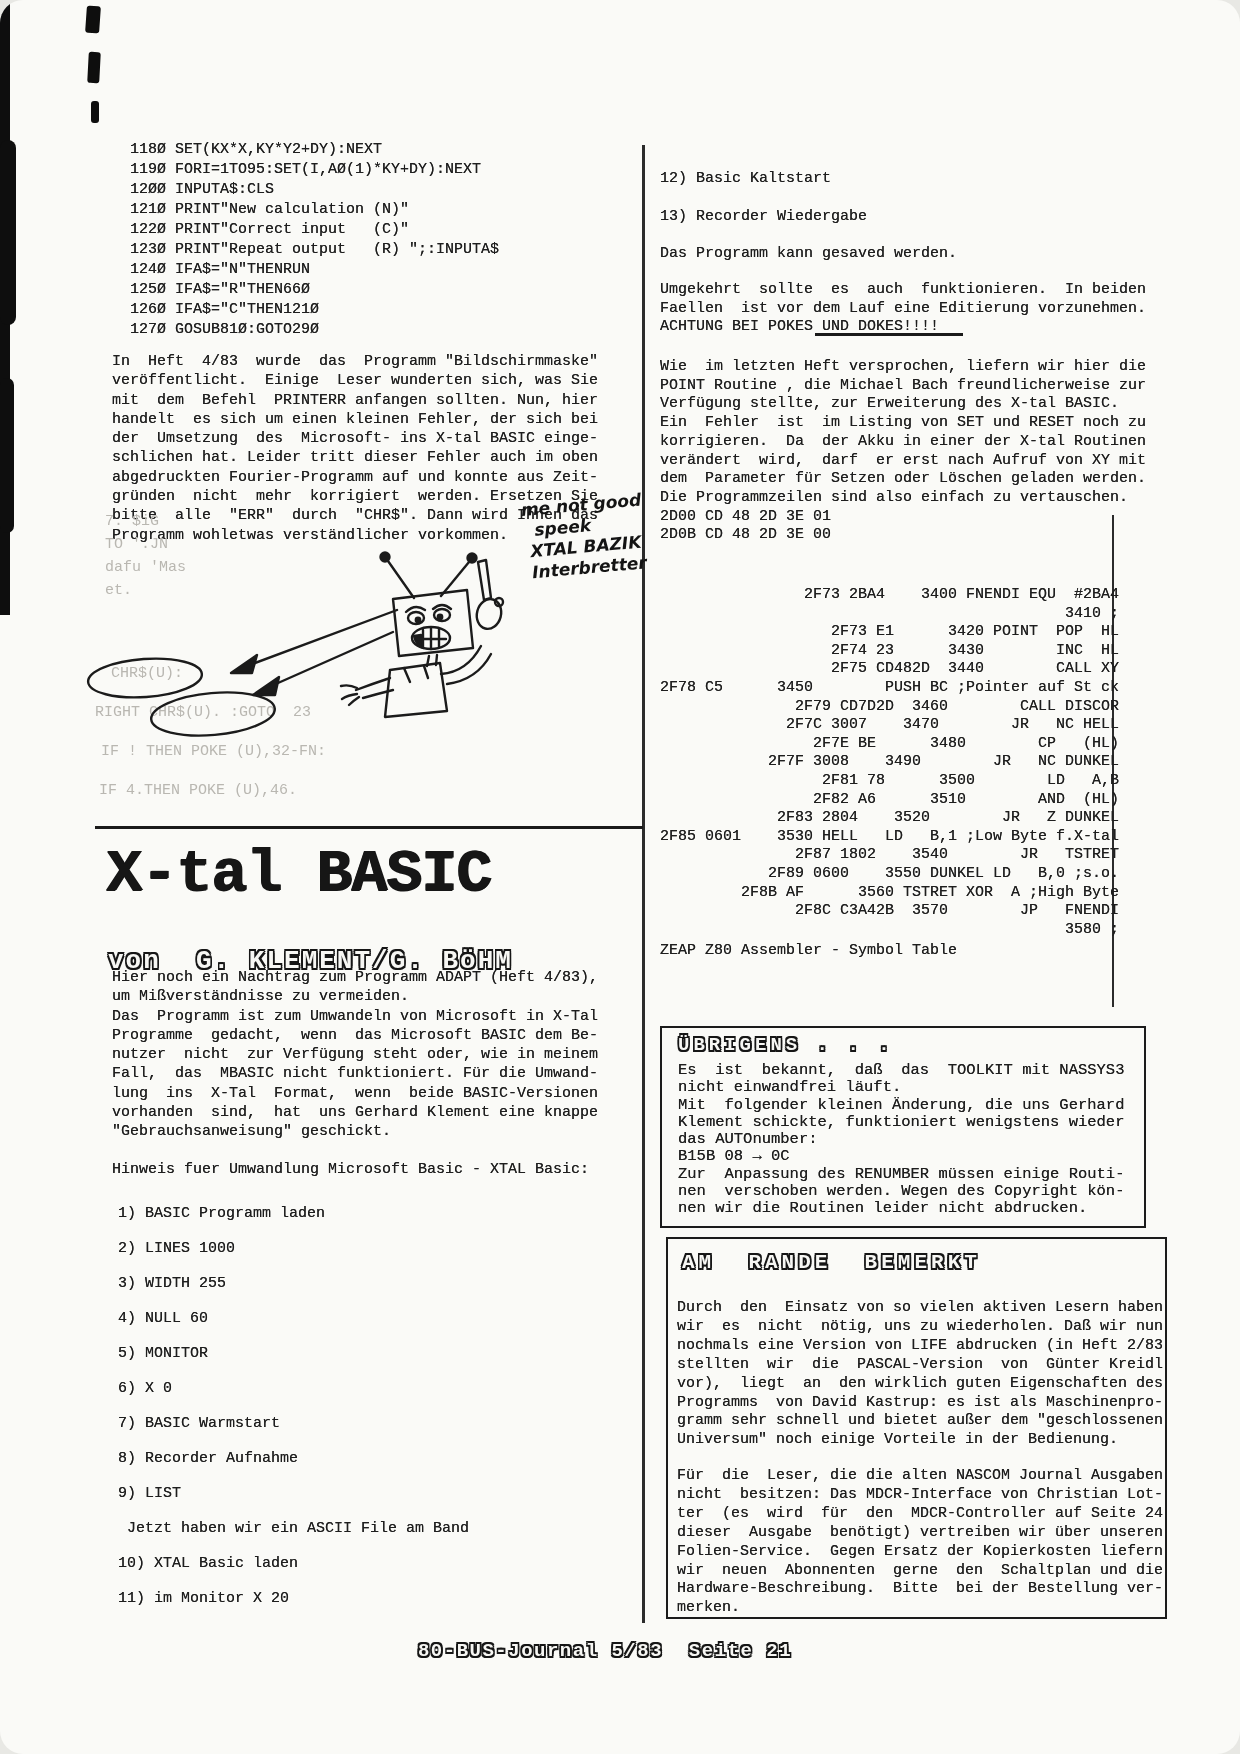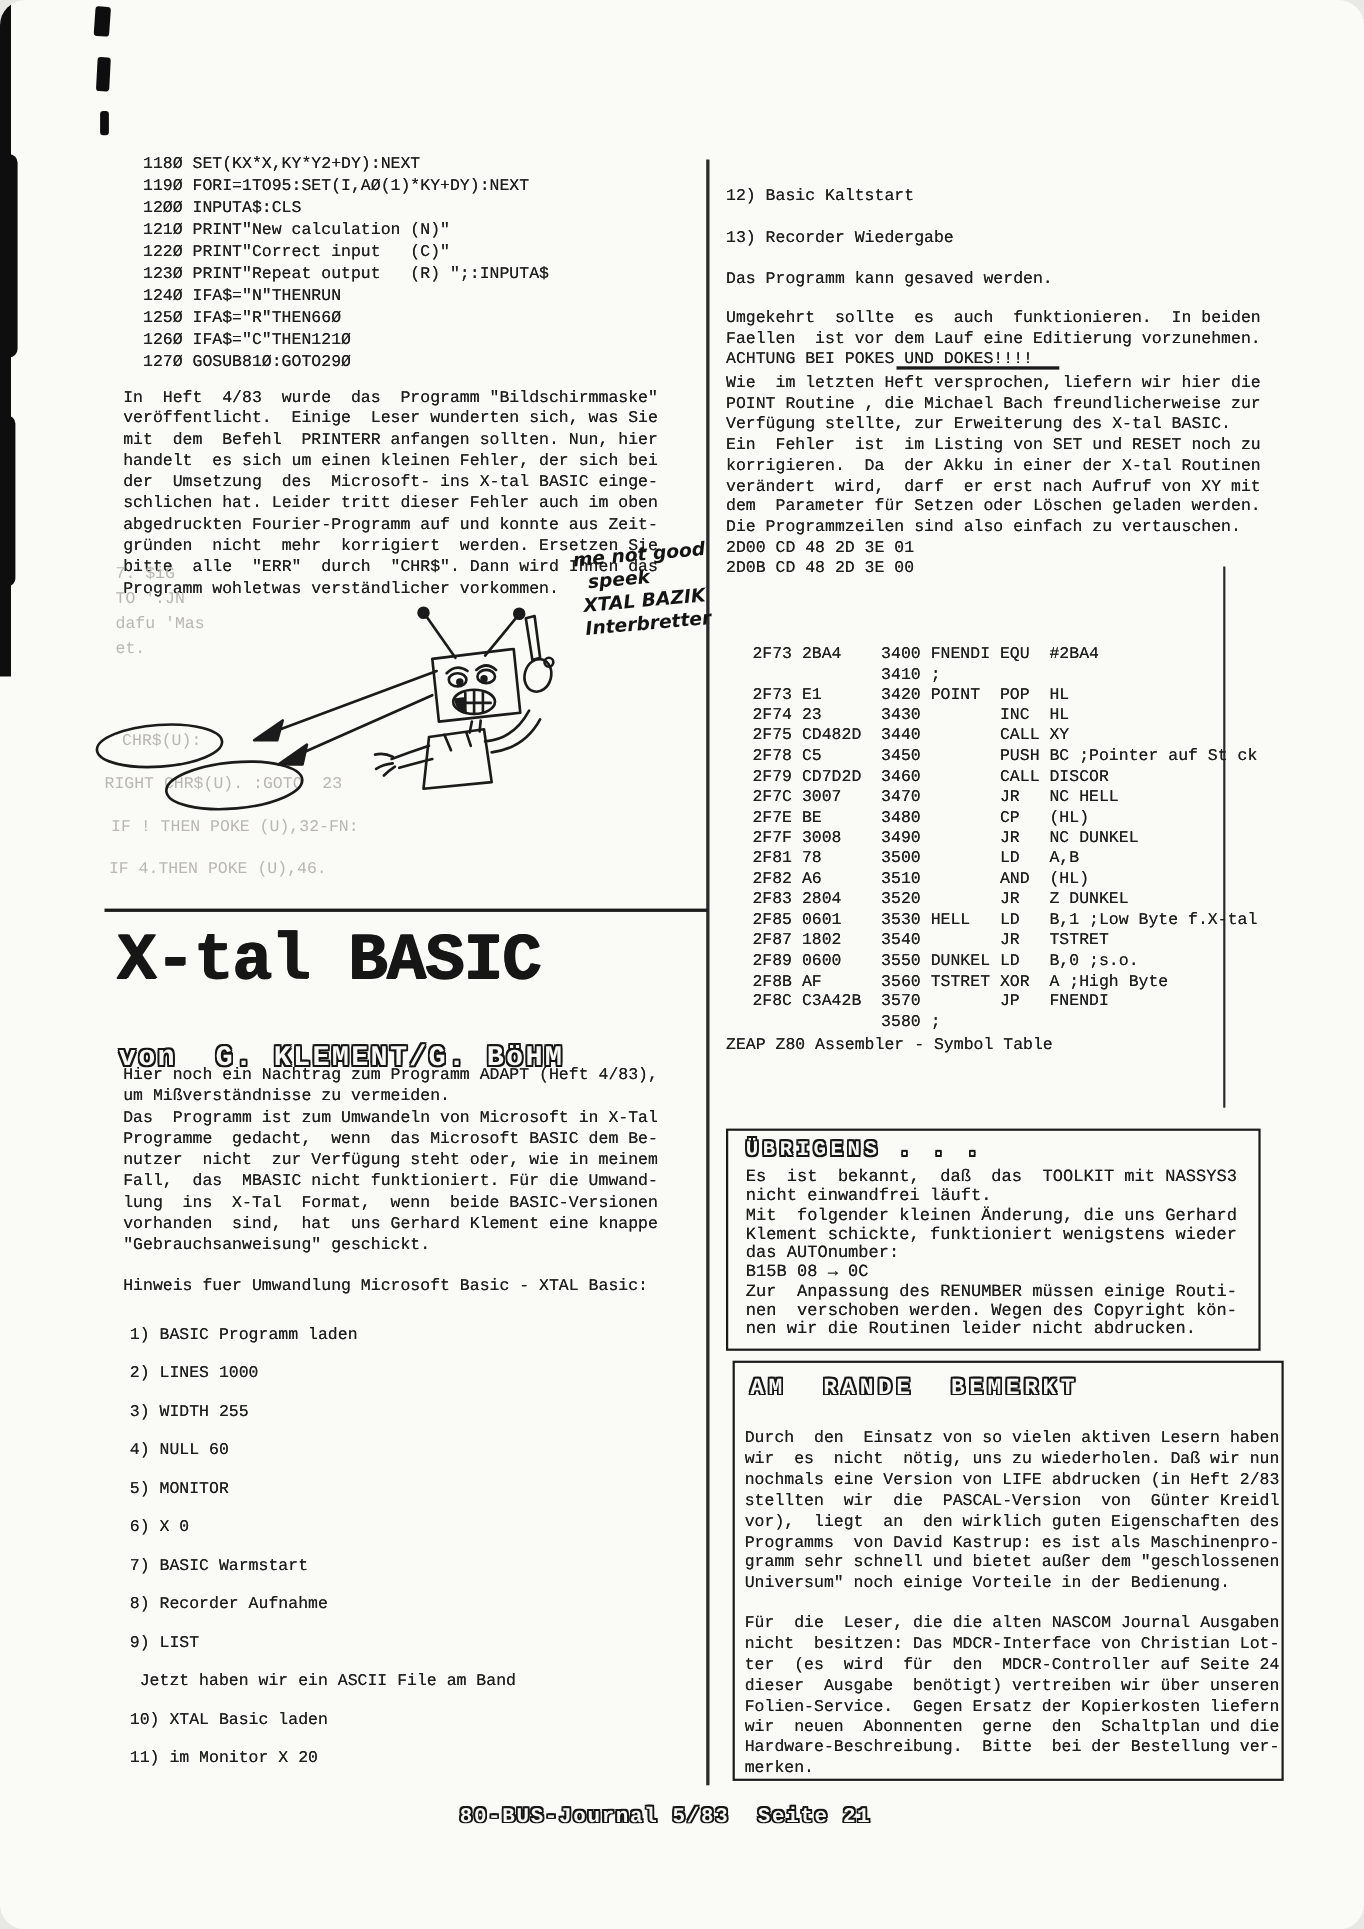--- a/index.html
+++ b/index.html
@@ -175,34 +175,34 @@
   <div class="abs mono" style="left:660px;top:160px;line-height:37.5px;">12) Basic Kaltstart
 13) Recorder Wiedergabe
 Das Programm kann gesaved werden.</div>
 
   <div class="abs mono" style="left:660px;top:281px;line-height:18.5px;">Umgekehrt  sollte  es  auch  funktionieren.  In beiden
 Faellen  ist vor dem Lauf eine Editierung vorzunehmen.
 ACHTUNG BEI POKES UND DOKES!!!!</div>
 
   <div class="abs rule" style="left:815px;top:333px;width:148px;height:2.5px;"></div>
 
-  <div class="abs mono" style="left:660px;top:340px;line-height:18.7px;">Wie  im letzten Heft versprochen, liefern wir hier die
+  <div class="abs mono" style="left:660px;top:358px;line-height:18.7px;">Wie  im letzten Heft versprochen, liefern wir hier die
 POINT Routine , die Michael Bach freundlicherweise zur
 Verfügung stellte, zur Erweiterung des X-tal BASIC.
 Ein  Fehler  ist  im Listing von SET und RESET noch zu
 korrigieren.  Da  der Akku in einer der X-tal Routinen
 verändert  wird,  darf  er erst nach Aufruf von XY mit
 dem  Parameter für Setzen oder Löschen geladen werden.
 Die Programmzeilen sind also einfach zu vertauschen.
 2D00 CD 48 2D 3E 01
 2D0B CD 48 2D 3E 00</div>
 
   <div class="abs rule" style="left:1112px;top:515px;width:2px;height:492px;background:#2b2b2b;"></div>
 
-  <div class="abs mono" style="left:684px;top:586px;line-height:18.6px;">2F73 2BA4    3400 FNENDI EQU  #2BA4
+  <div class="abs mono" style="left:660px;top:586px;line-height:18.6px;text-align:right;">2F73 2BA4    3400 FNENDI EQU  #2BA4
              3410 ;
 2F73 E1      3420 POINT  POP  HL
 2F74 23      3430        INC  HL
 2F75 CD482D  3440        CALL XY
 2F78 C5      3450        PUSH BC ;Pointer auf St ck
 2F79 CD7D2D  3460        CALL DISCOR
 2F7C 3007    3470        JR   NC HELL
 2F7E BE      3480        CP   (HL)
 2F7F 3008    3490        JR   NC DUNKEL
 2F81 78      3500        LD   A,B

